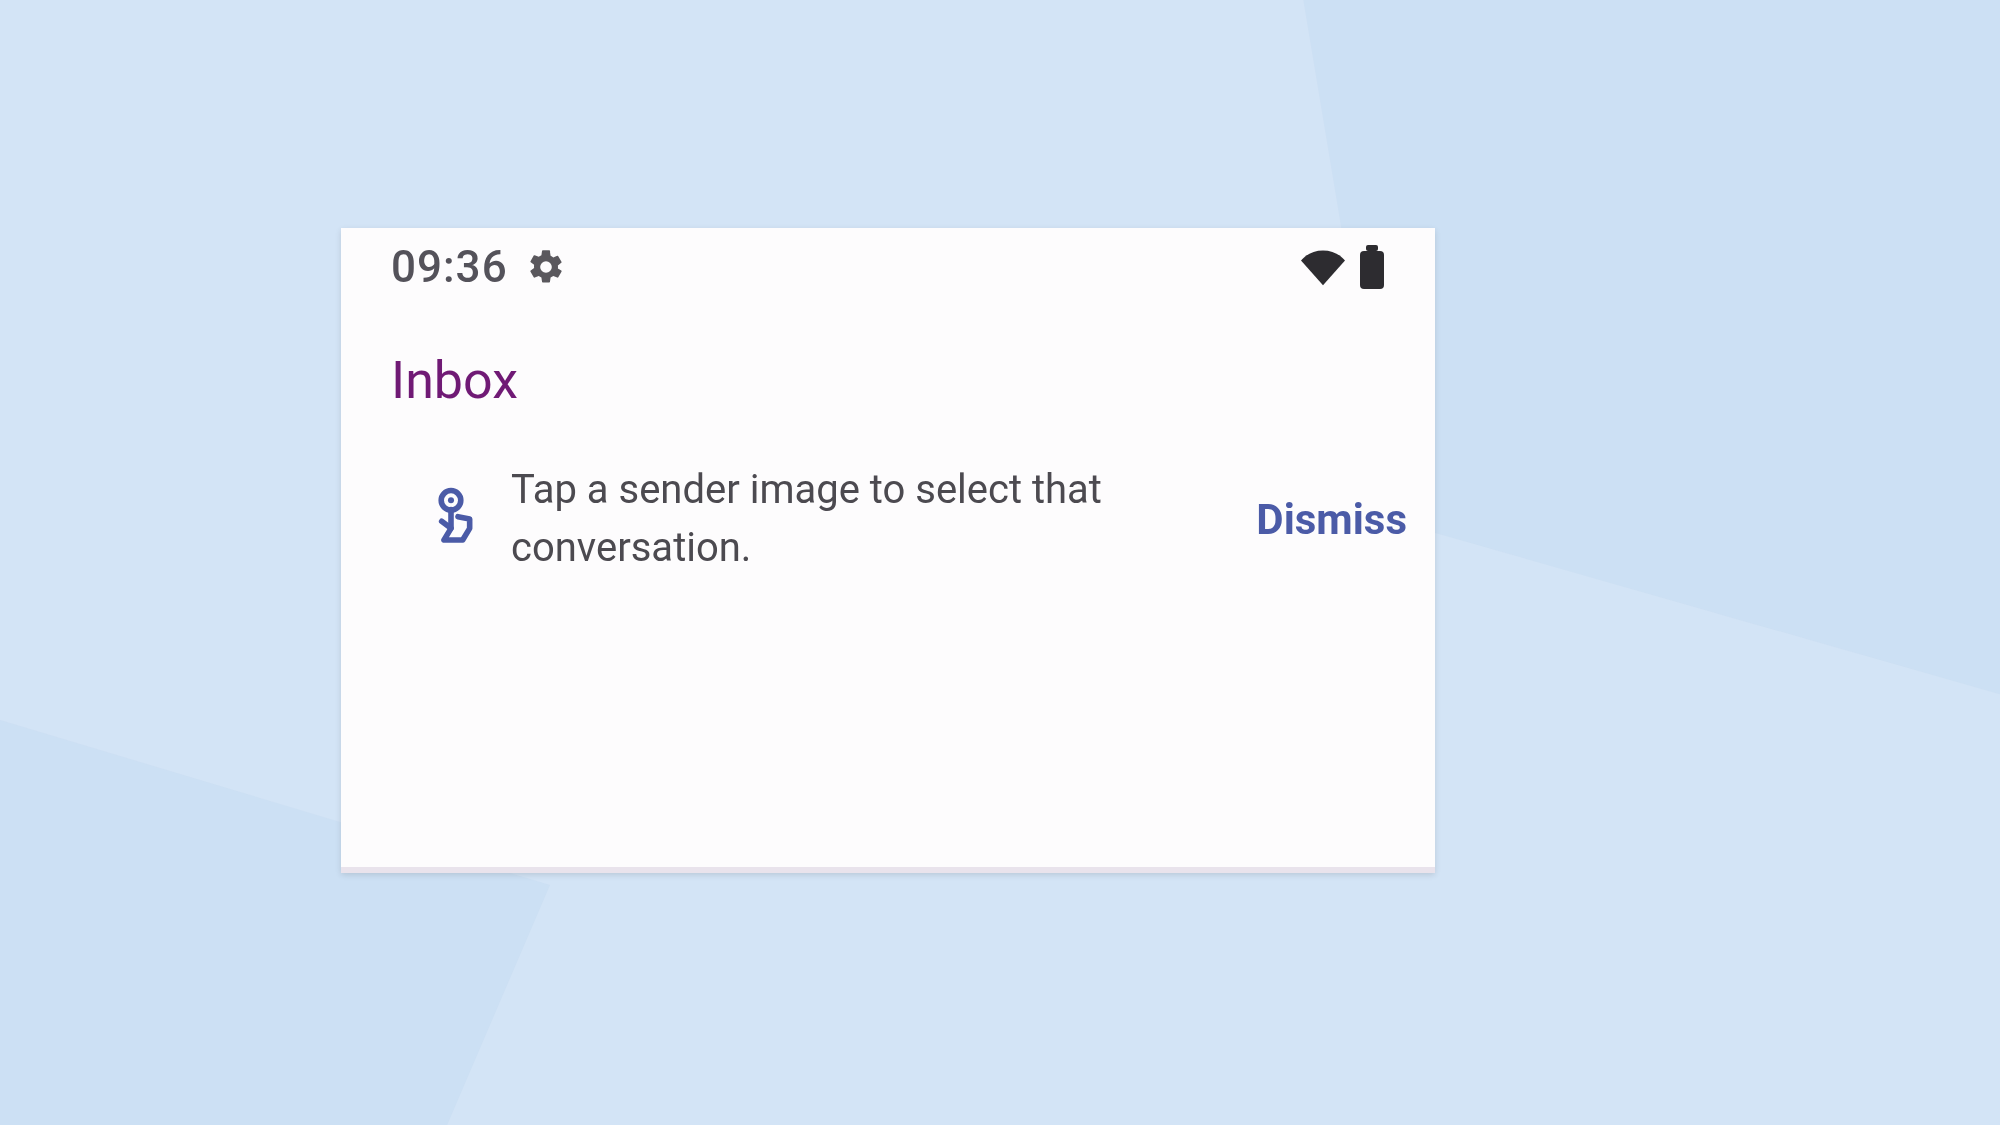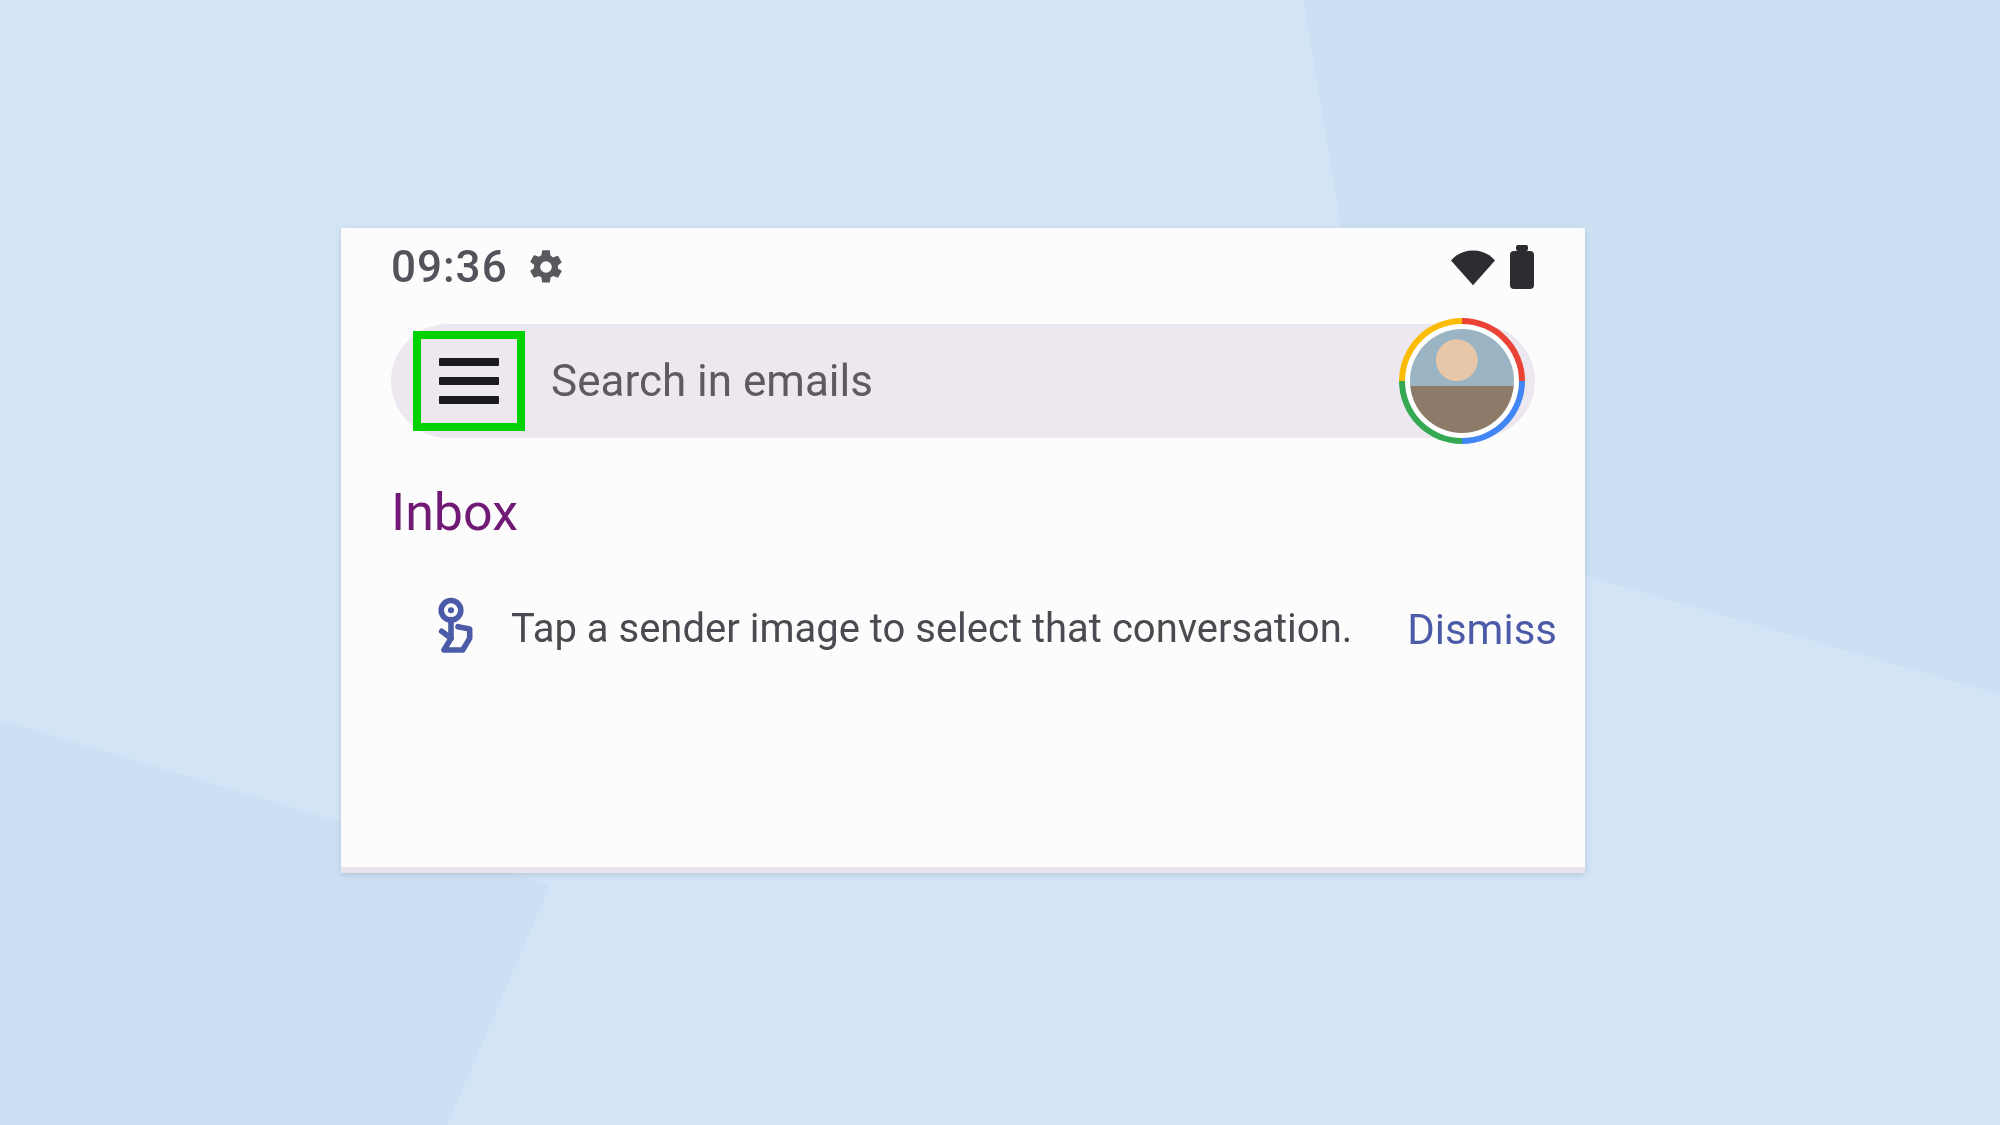--- a/index.html
+++ b/index.html
@@ -16,21 +16,21 @@
       content:""; position:absolute; background:#c6dbf2;
     }
     .bg-poly::before { width:900px; height:900px; top:-200px; right:-200px;
       clip-path:polygon(0 20%,100% 0,80% 100%,10% 80%); opacity:.5; }
     .bg-poly::after { width:700px; height:700px; bottom:-250px; left:-150px;
       clip-path:polygon(0 0,100% 30%,70% 100%,0 80%); opacity:.5; }
 
     .phone {
       position:absolute;
       left:341px; top:228px;
-      width:1244px; height:645px;
+      width:1094px; height:645px;
       background:#fdfcfd;
       box-shadow:0 2px 6px rgba(0,0,0,.12);
     }
 
     
     .statusbar {
       display:flex; align-items:center;
       padding:0 50px;
       height:78px;
     }
@@ -72,21 +72,21 @@
     }
 
     .section-label { margin:44px 0 0 50px; font-size:52px; color:#701a75; }
 
     .tip {
       margin:50px 28px 0 50px;
       display:flex; align-items:center;
     }
     .tip-icon { width:120px; display:flex; justify-content:center; }
     .tip-text { flex:1; font-size:40px; line-height:1.45; color:#4c4a50; padding-right:20px; }
-    .dismiss { font-size:42px; font-weight:400; color:#4b5ba7; }
+    .dismiss { font-size:42px; font-weight:700; color:#4b5ba7; }
 
     .bottom-edge { position:absolute; left:0; right:0; bottom:0; height:6px; background:#e9e3ec; }
   </style>
 </head>
 <body>
 
 <div class="bg-poly"></div>
 
 <div class="phone">
 
@@ -104,35 +104,20 @@
         </svg>
     </span>
     <span class="sb-batt">
       <svg width="26" height="44" viewBox="0 0 12 22" fill="#2d2c30">
           <rect x="3" y="0" width="6" height="3" rx="1"></rect>
           <rect x="0" y="3" width="12" height="19" rx="2"></rect>
         </svg>
     </span>
   </div>
 
-  <div class="searchbar">
-    <div class="menu-highlight">
-      <div class="hamburger">
-        <span></span>
-          <span></span>
-          <span></span>
-      </div>
-    </div>
-    <div class="search-text">Search in emails</div>
-    <div class="avatar-ring">
-      <div>
-          <div class="avatar-img"></div>
-        </div>
-    </div>
-  </div>
 
   <div class="section-label">Inbox</div>
 
   <div class="tip">
     <div class="tip-icon">
       <svg width="56" height="72" viewBox="0 0 24 30" fill="none" stroke="#4b5ba7" stroke-width="2.4" stroke-linecap="round" stroke-linejoin="round">
         <circle cx="12" cy="7" r="4.2"></circle>
         <circle cx="12" cy="7" r="1.3" fill="#4b5ba7" stroke="none"></circle>
         <path d="M12 11 V19 L9 24 H17 L20 19 V15 L15 14"></path>
         <path d="M12 19 L8 16"></path>

